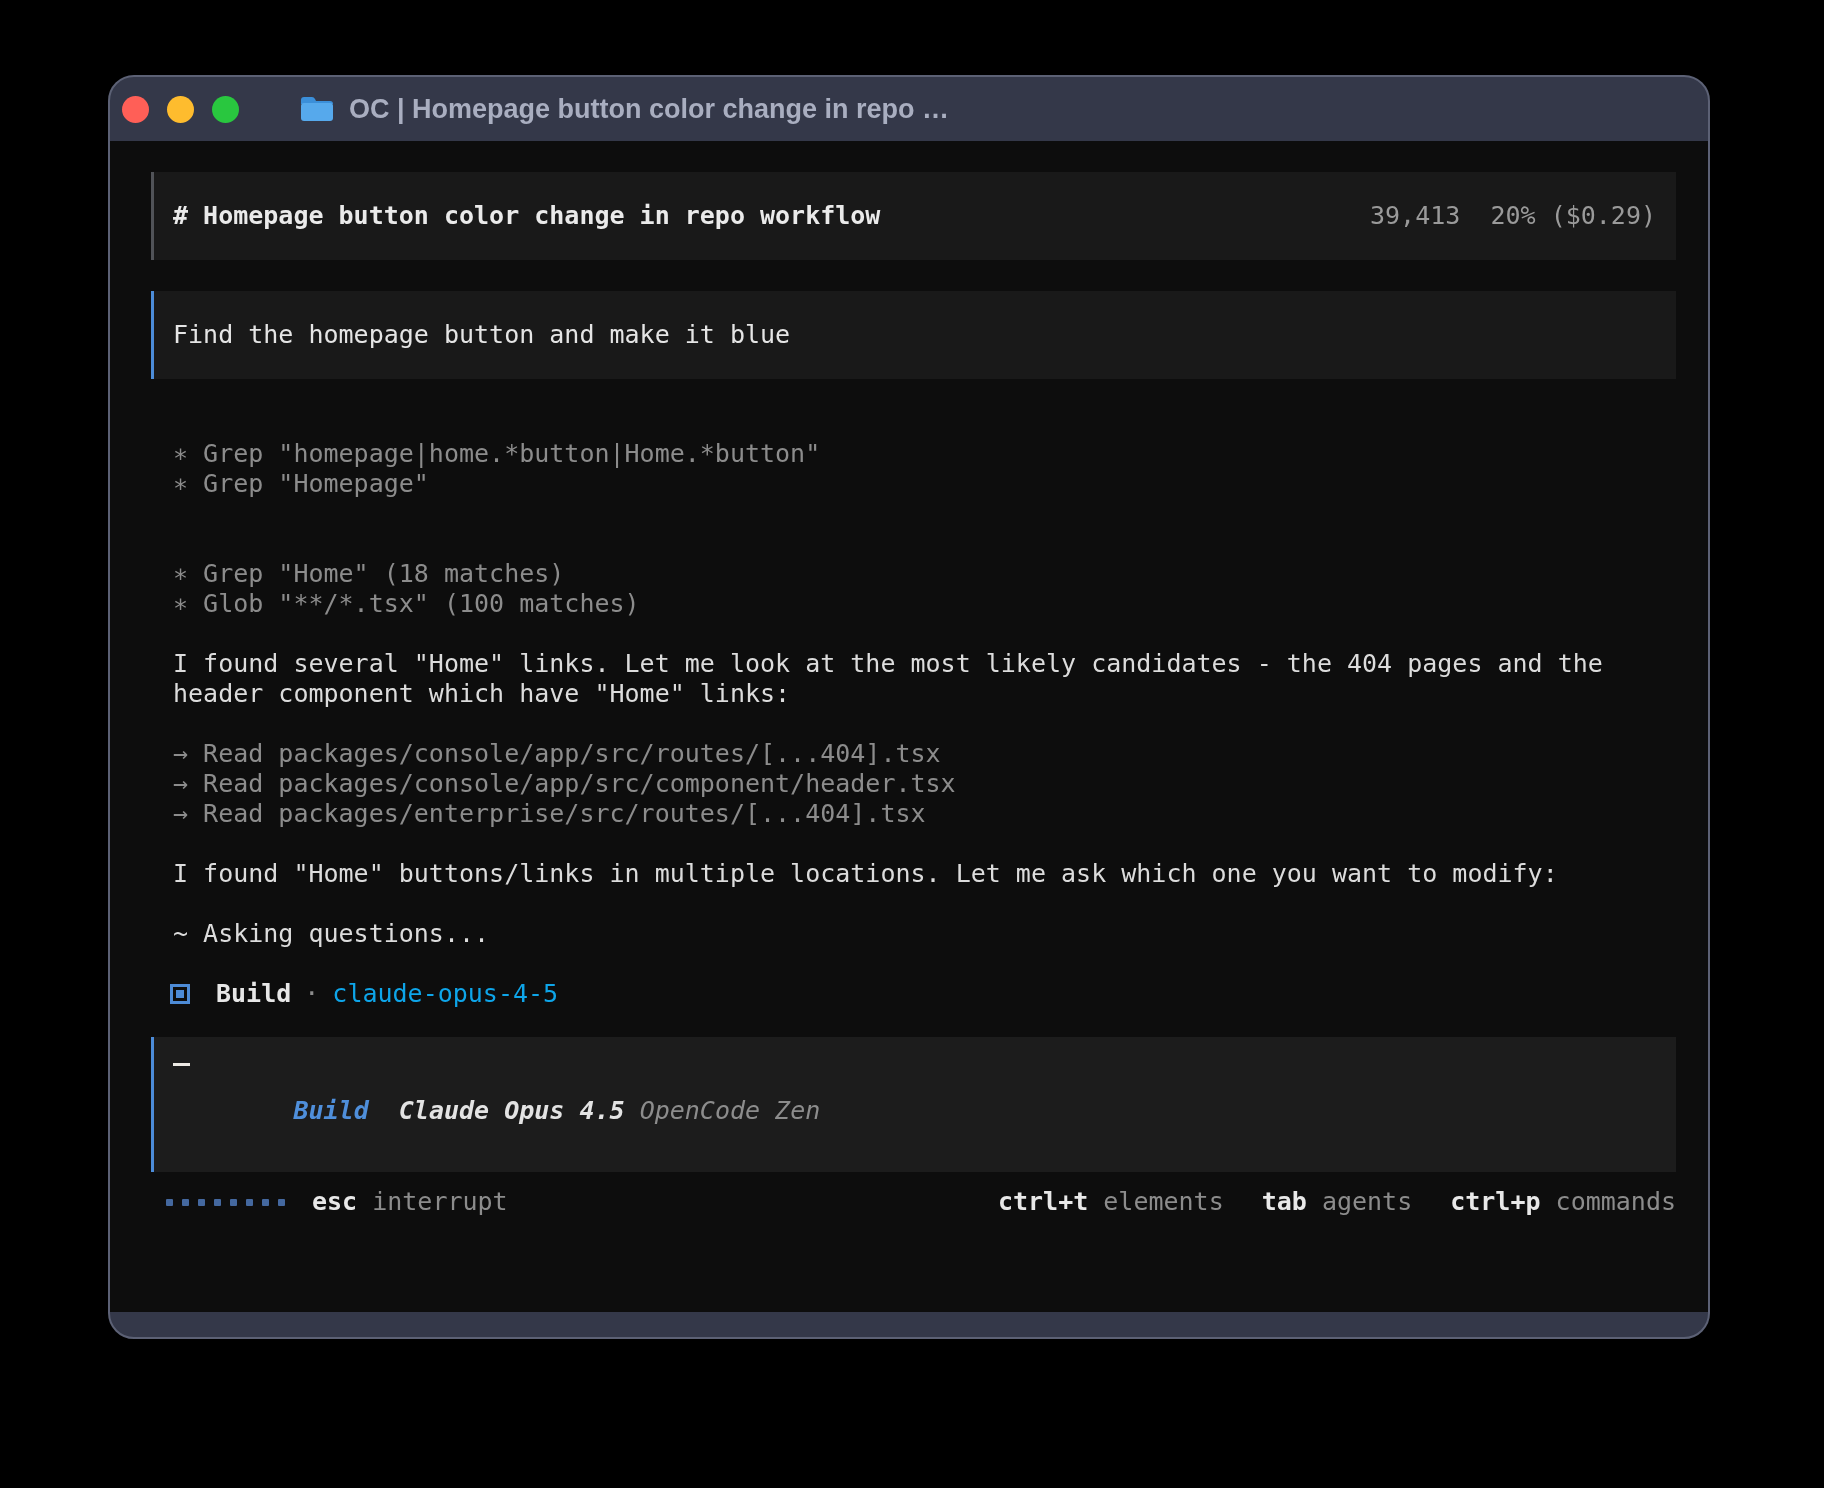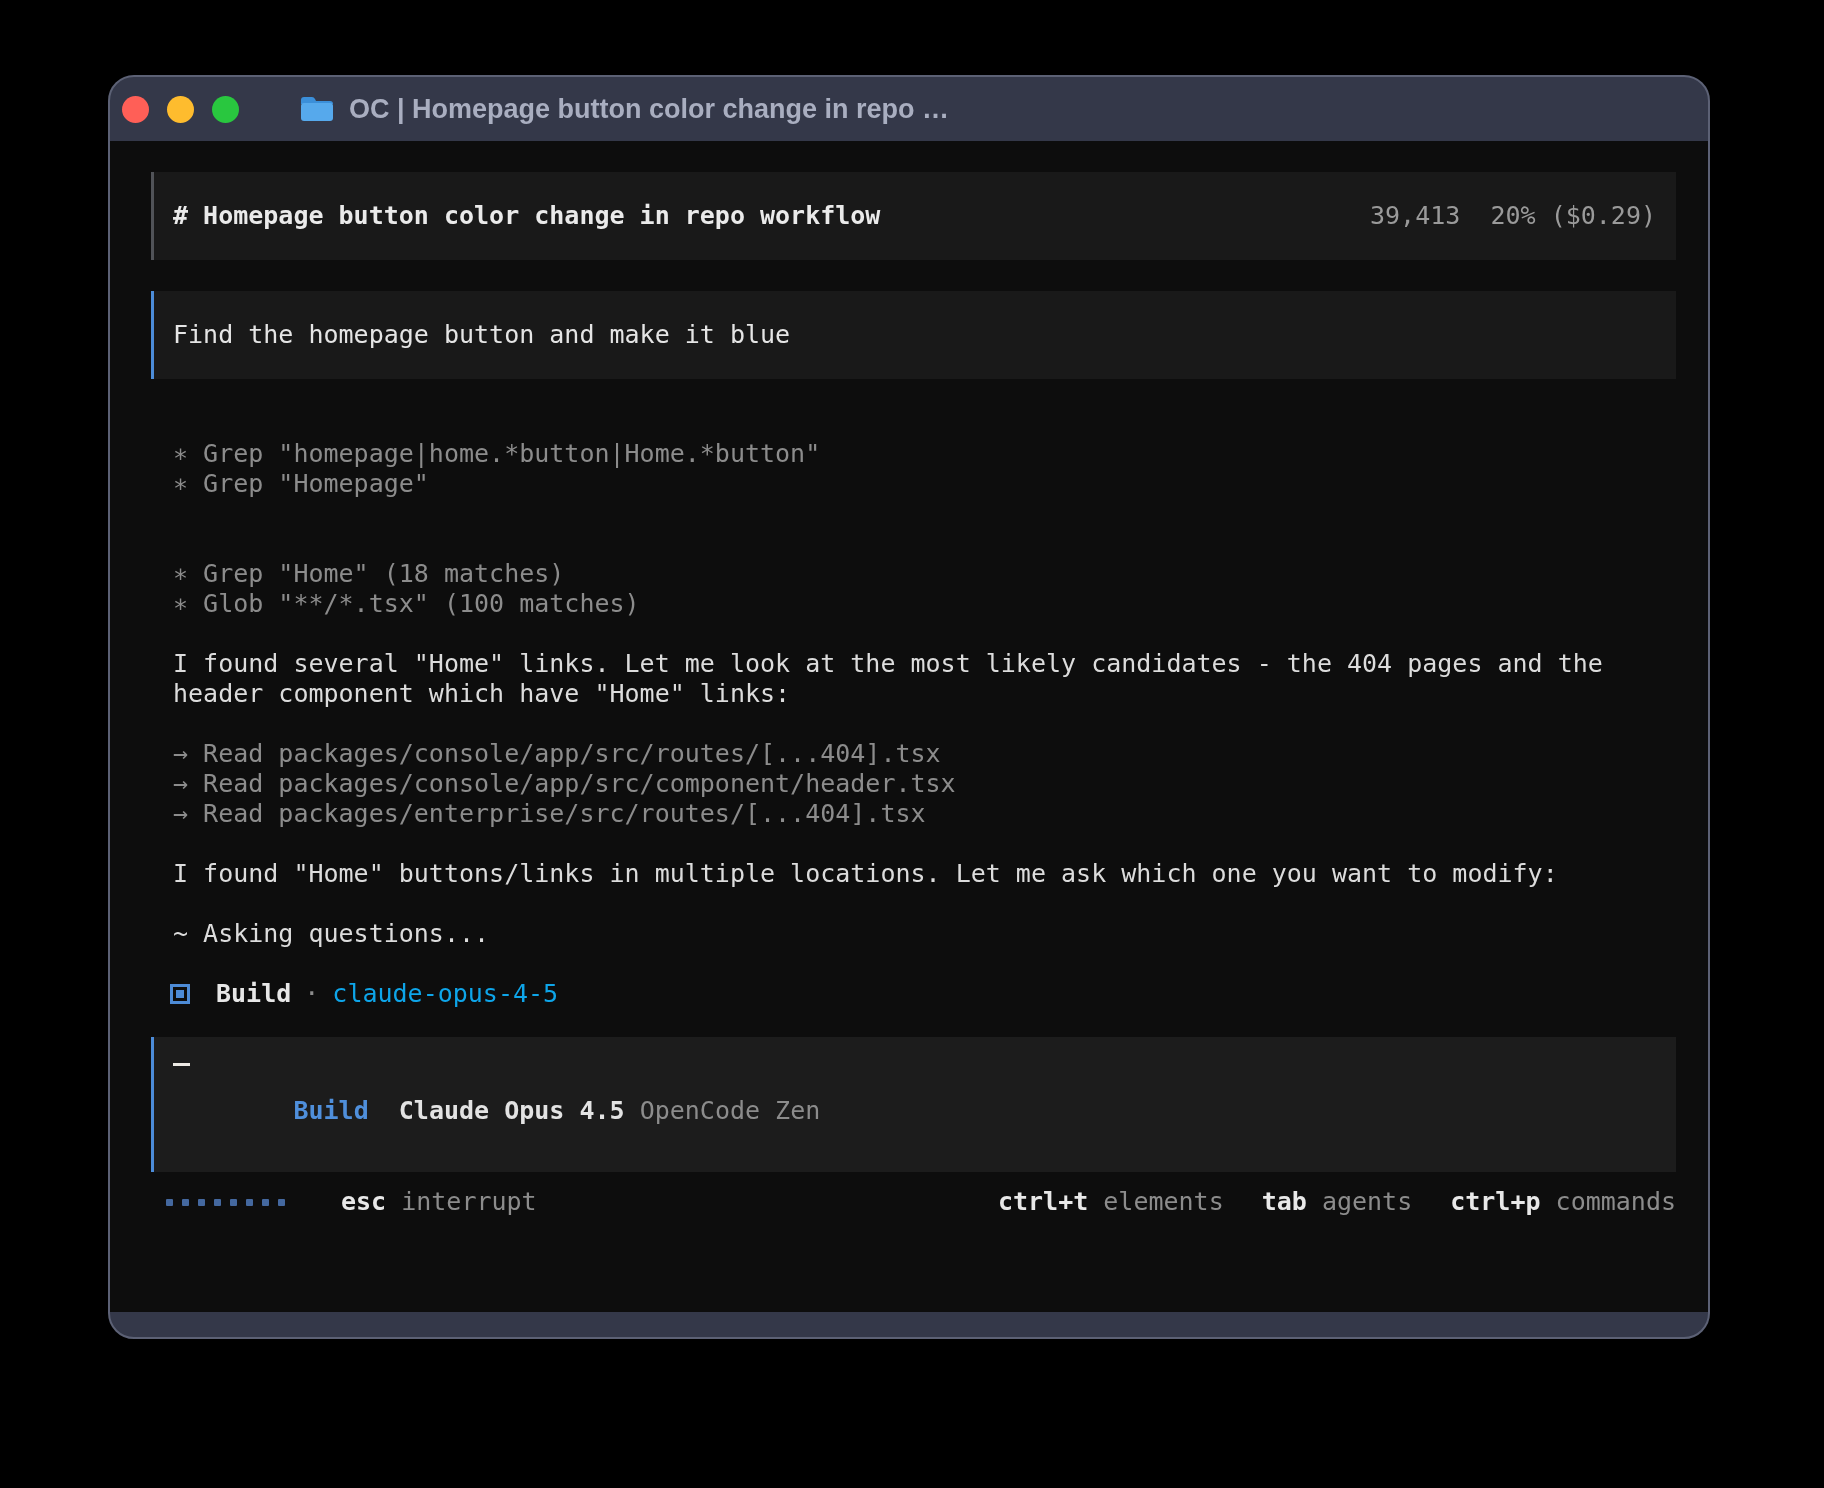--- a/index.html
+++ b/index.html
@@ -50,38 +50,38 @@
     display:flex; align-items:center; justify-content:center; flex:0 0 auto;
   }
   .agent-icon i { display:block; width:8px; height:8px; background:#4d8bd6; }
   .agent-name { color:#e7e7e7; font-weight:700; margin-left:26px; }
   .agent-sep  { color:#8c8c8c; margin:0 13px; }
   .agent-model{ color:#0ea5e9; }
 
   .input-box {
     margin-top:28px; height:135px; background:#1c1c1c;
     border-left:3px solid #4c8cd9; padding:26px 20px 16px 19px;
-    display:flex; flex-direction:column; justify-content:space-between;
+    display:flex; flex-direction:column; justify-content:space-between;font-style:italic;
   }
   .cursor { width:17px; height:34px; background:#ece9e4; }
   .model-line { white-space:pre; line-height:30px; }
   .mode-label    { color:#4f8fdb; font-weight:700; }
   .model-label   { color:#e3e3e3; font-weight:700; }
   .provider-label{ color:#8c8c8c; }
 
   .status-bar {
     margin-top:15px; height:30px; display:flex; align-items:center;
     justify-content:space-between; padding-left:15px;
   }
   .status-left { display:flex; align-items:center; }
   .dots { display:flex; align-items:center; }
   .dot { width:7px; height:7px; background:#44689f; margin-right:9px; border-radius:1px; }
   .key { color:#e8e8e8; font-weight:700; white-space:pre; }
   .hint { color:#8c8c8c; white-space:pre; }
-  .status-left .key { margin-left:47px; }
+  .status-left .key { margin-left:18px; }
   .status-right { display:flex; align-items:center; }
   .sr-group { margin-left:38px; white-space:pre; }
 </style>
 </head>
 <body>
 
 <div class="window">
 
   <div class="titlebar">
     <span class="traffic red"></span>

